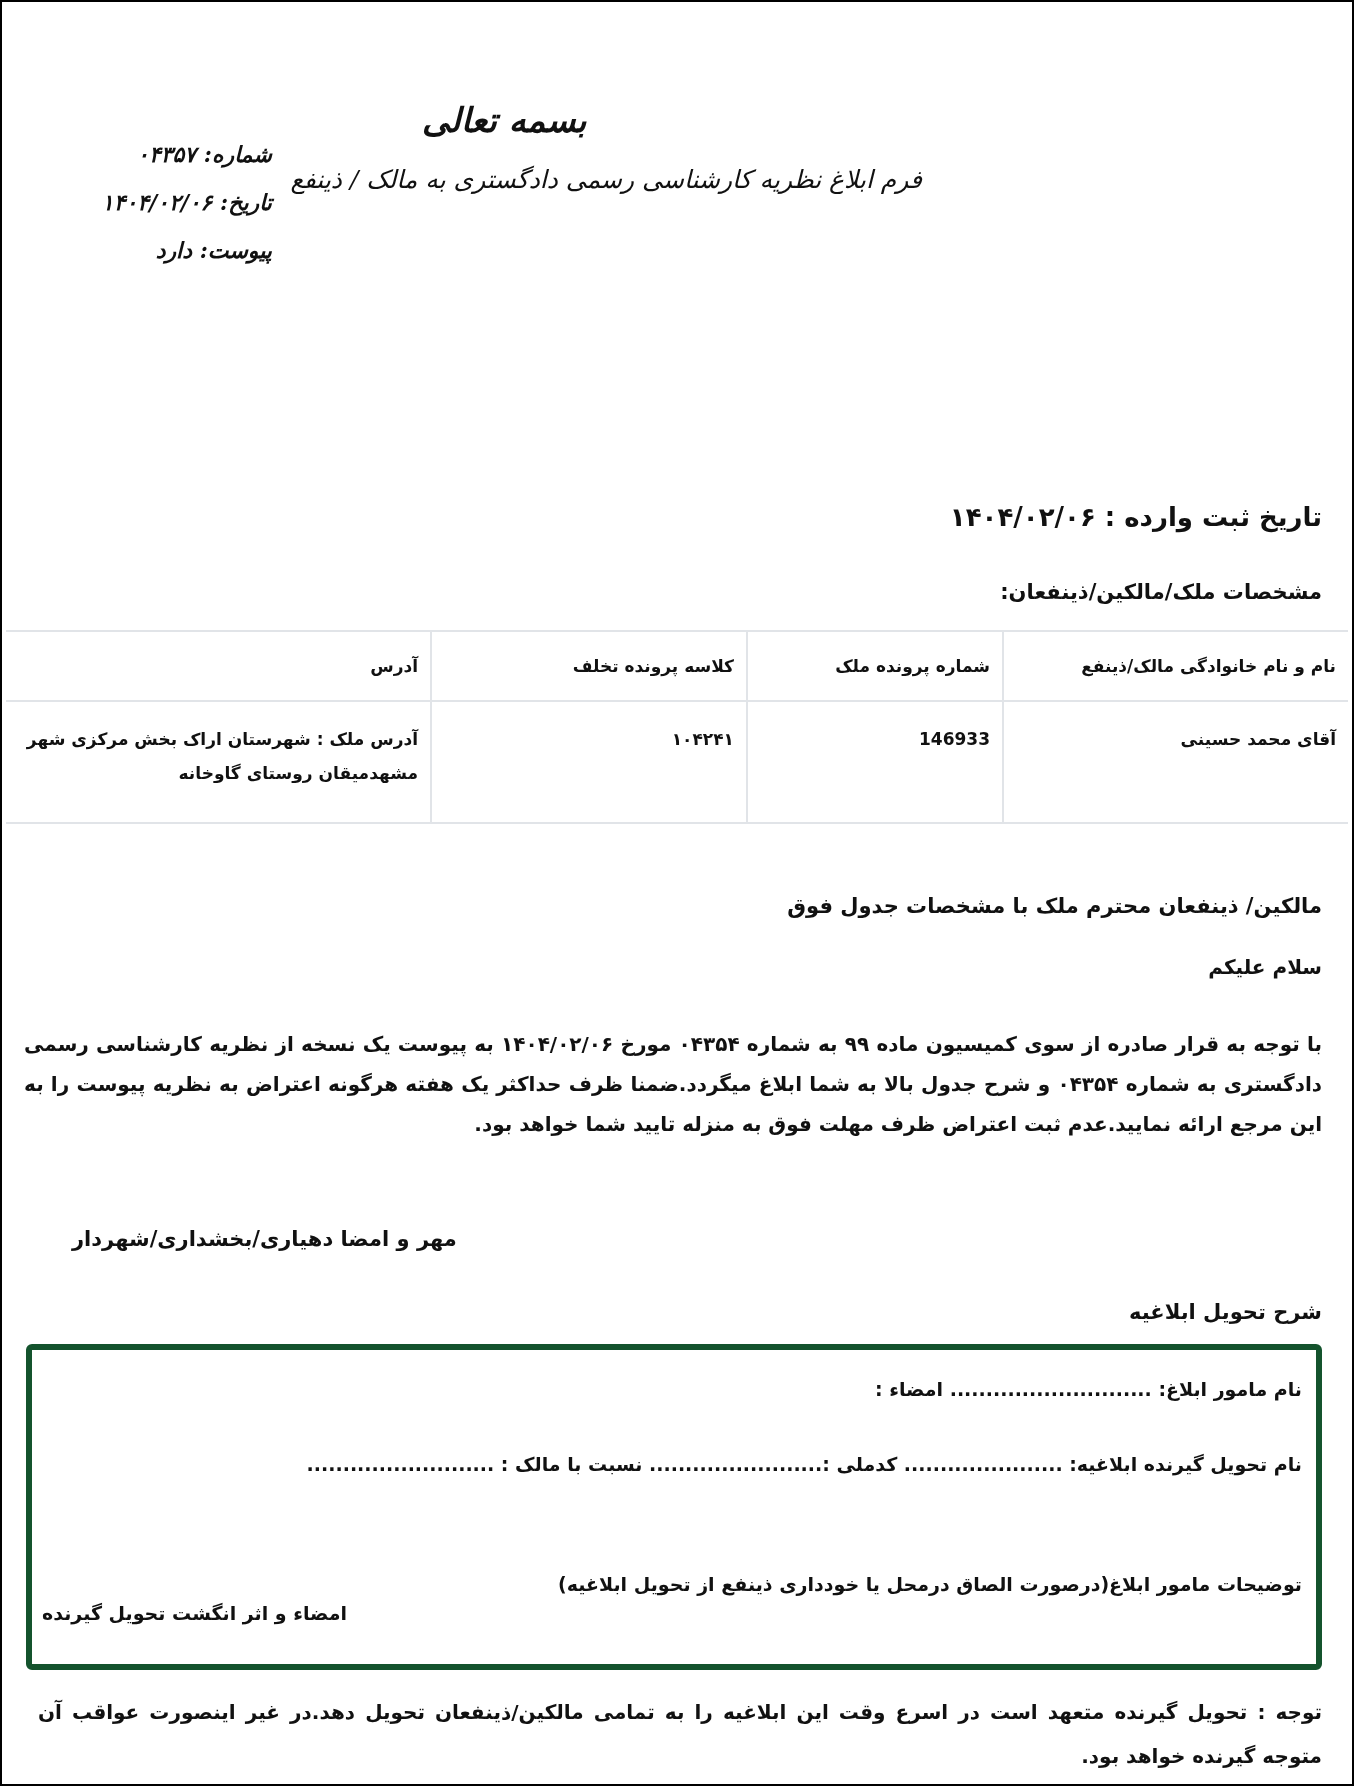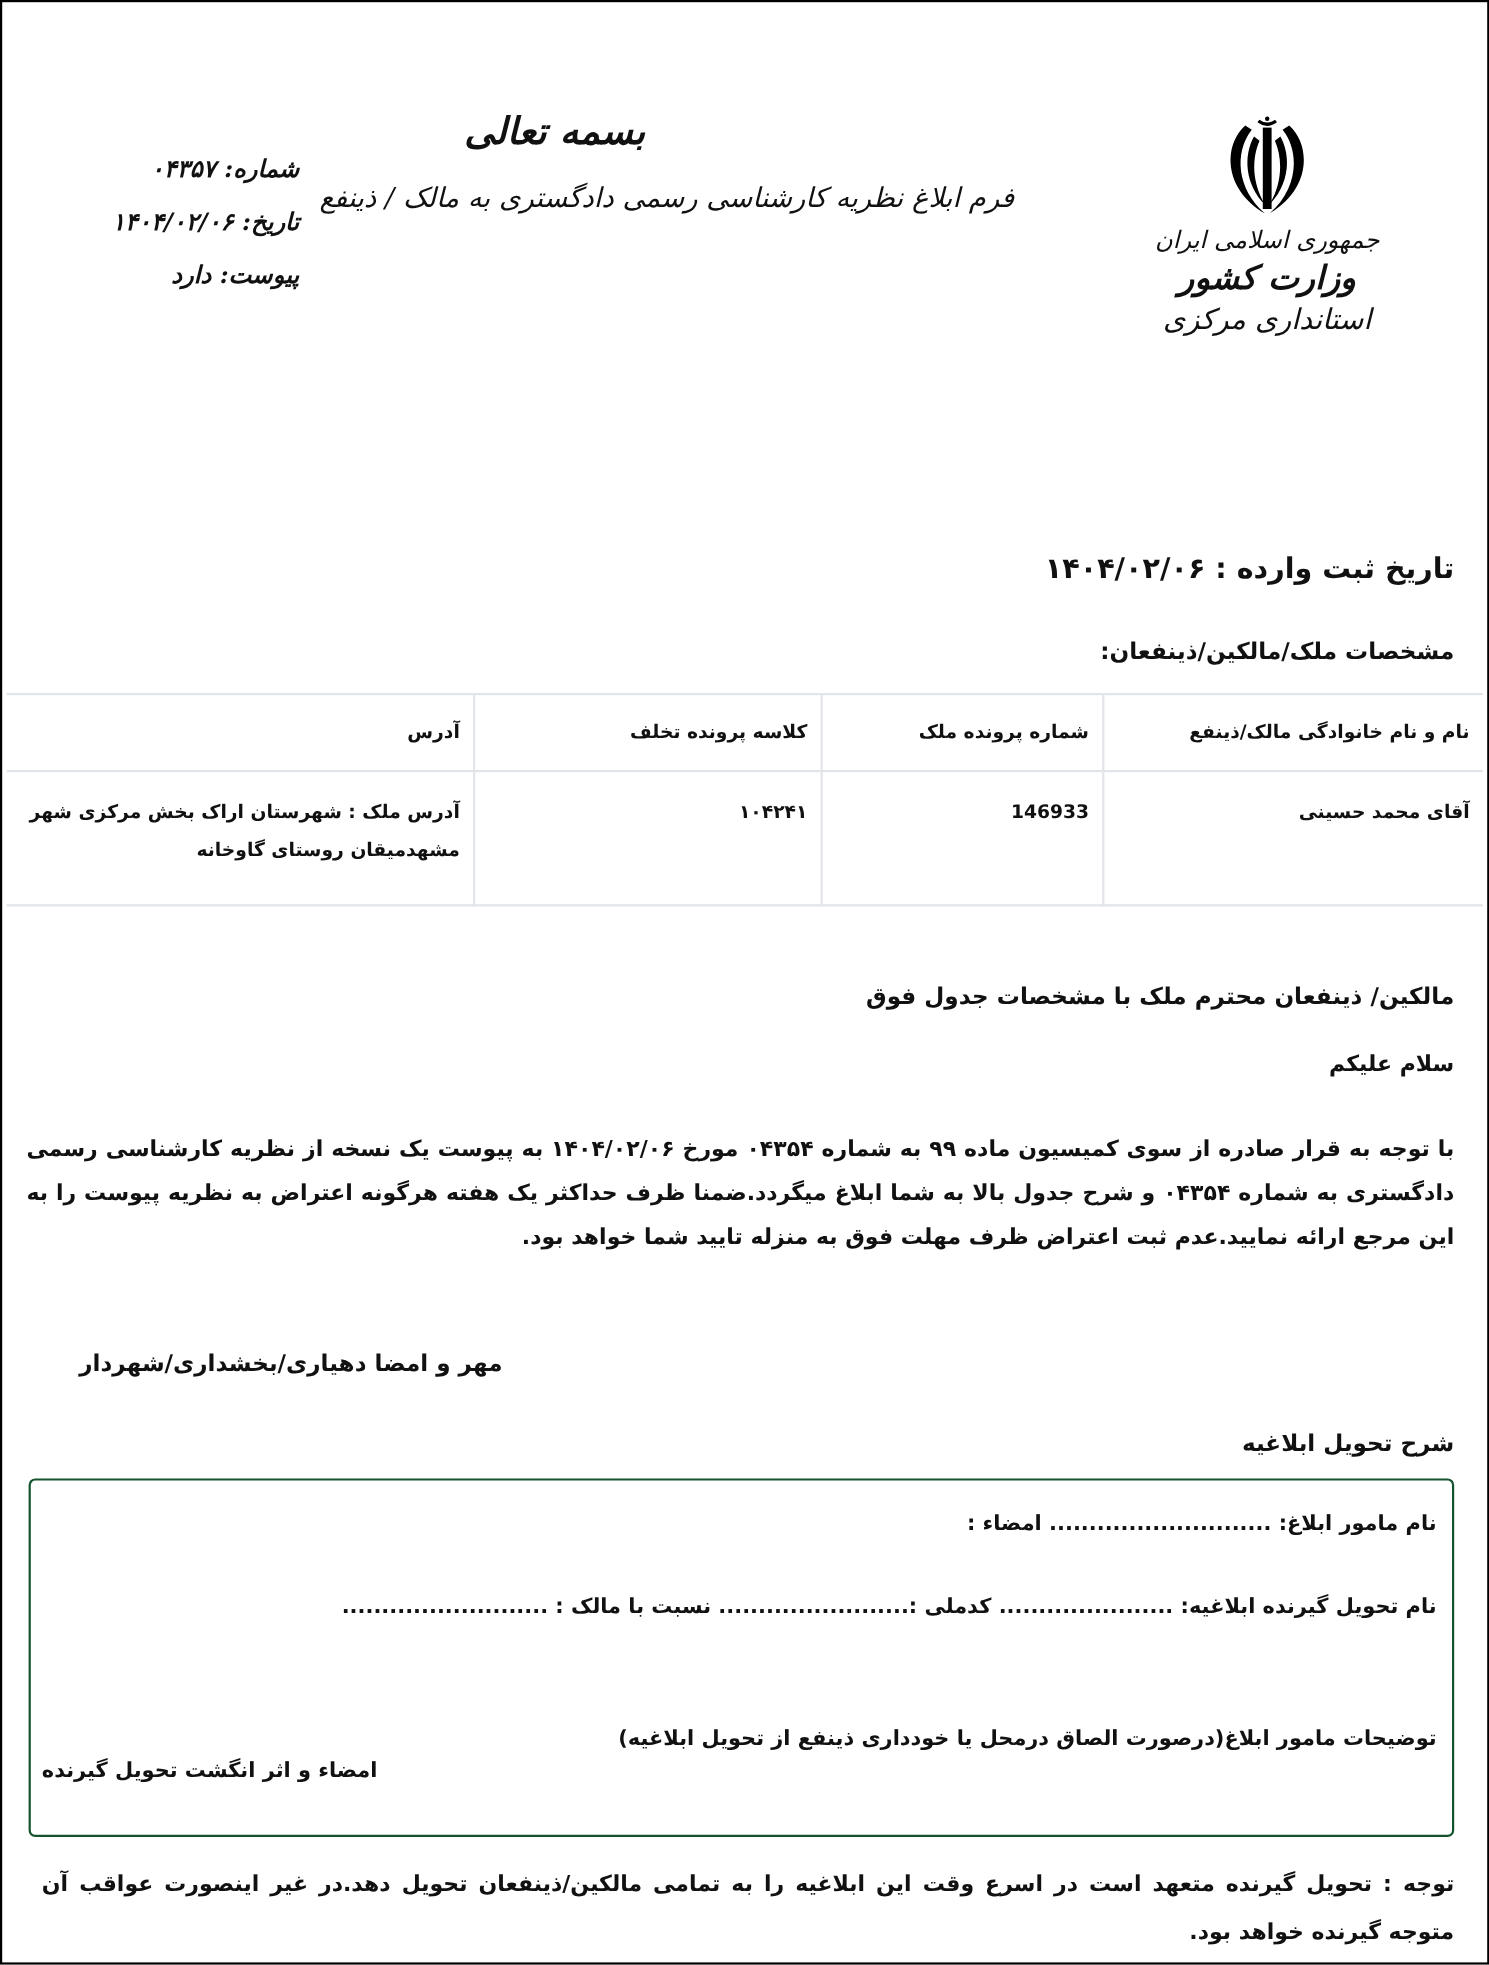--- a/index.html
+++ b/index.html
@@ -50,49 +50,35 @@
 
     .salutation { position: absolute; right: 30px; top: 892px; font-weight: bold; font-size: 21px; white-space: nowrap; }
     .greeting { position: absolute; right: 30px; top: 953px; font-weight: bold; font-size: 20px; white-space: nowrap; }
     .body-text { position: absolute; right: 30px; left: 22px; top: 1022px; font-weight: bold; font-size: 20px; line-height: 40px; text-align: justify; text-align-last: right; }
 
     .sign-line { position: absolute; left: 70px; top: 1225px; font-weight: bold; font-size: 21px; white-space: nowrap; }
     .delivery-title { position: absolute; right: 30px; top: 1298px; font-weight: bold; font-size: 21px; white-space: nowrap; }
 
     .delivery-box {
       position: absolute; left: 24px; top: 1342px; width: 1296px; height: 326px;
-      box-sizing: border-box; border: 2px solid #14532d; border-radius: 6px;
+      box-sizing: border-box; border: 6px solid #14532d; border-radius: 6px;
     }
     .dl { position: absolute; right: 14px; font-weight: bold; font-size: 19px; white-space: nowrap; }
     .dl.r1 { top: 28px; }
     .dl.r2 { top: 103px; }
     .dl.r3 { top: 180px; margin-top: 43px; }
     .dl.r4 { left: 10px; right: auto; top: 252px; }
 
     .note { position: absolute; right: 30px; left: 36px; top: 1688px; font-weight: bold; font-size: 20px; line-height: 44px; text-align: justify; text-align-last: right; }
   </style>
 </head>
 <body>
 
 <div class="page">
 
-  <div class="emblem-block">
-    <svg class="emblem" viewBox="0 0 100 100">
-      <path d="M30 12 C10 30 10 70 48 92 C22 70 20 36 36 16 Z" fill="#000"></path>
-      <path d="M70 12 C90 30 90 70 52 92 C78 70 80 36 64 16 Z" fill="#000"></path>
-      <path d="M38 22 C28 40 30 66 48 84 C36 64 36 42 43 26 Z" fill="#000"></path>
-      <path d="M62 22 C72 40 70 66 52 84 C64 64 64 42 57 26 Z" fill="#000"></path>
-      <rect x="46" y="14" width="8" height="74" fill="#000"></rect>
-      <path d="M42 8 Q50 14 58 8" stroke="#000" stroke-width="3" fill="none"></path>
-      <circle cx="50" cy="6" r="2" fill="#000"></circle>
-    </svg>
-    <div class="emblem-line l1">جمهوری اسلامی ایران</div>
-    <div class="emblem-line l2">وزارت کشور</div>
-    <div class="emblem-line l3">استانداری مرکزی</div>
-  </div>
 
   <div class="center-head">
     <div class="basmala">بسمه تعالی</div>
     <div class="formtitle">فرم ابلاغ نظریه کارشناسی رسمی دادگستری به مالک / ذینفع</div>
   </div>
 
   <div class="meta-block">
     <div class="meta-row">
       <span>شماره:</span>
       <span>۰۴۳۵۷</span>

